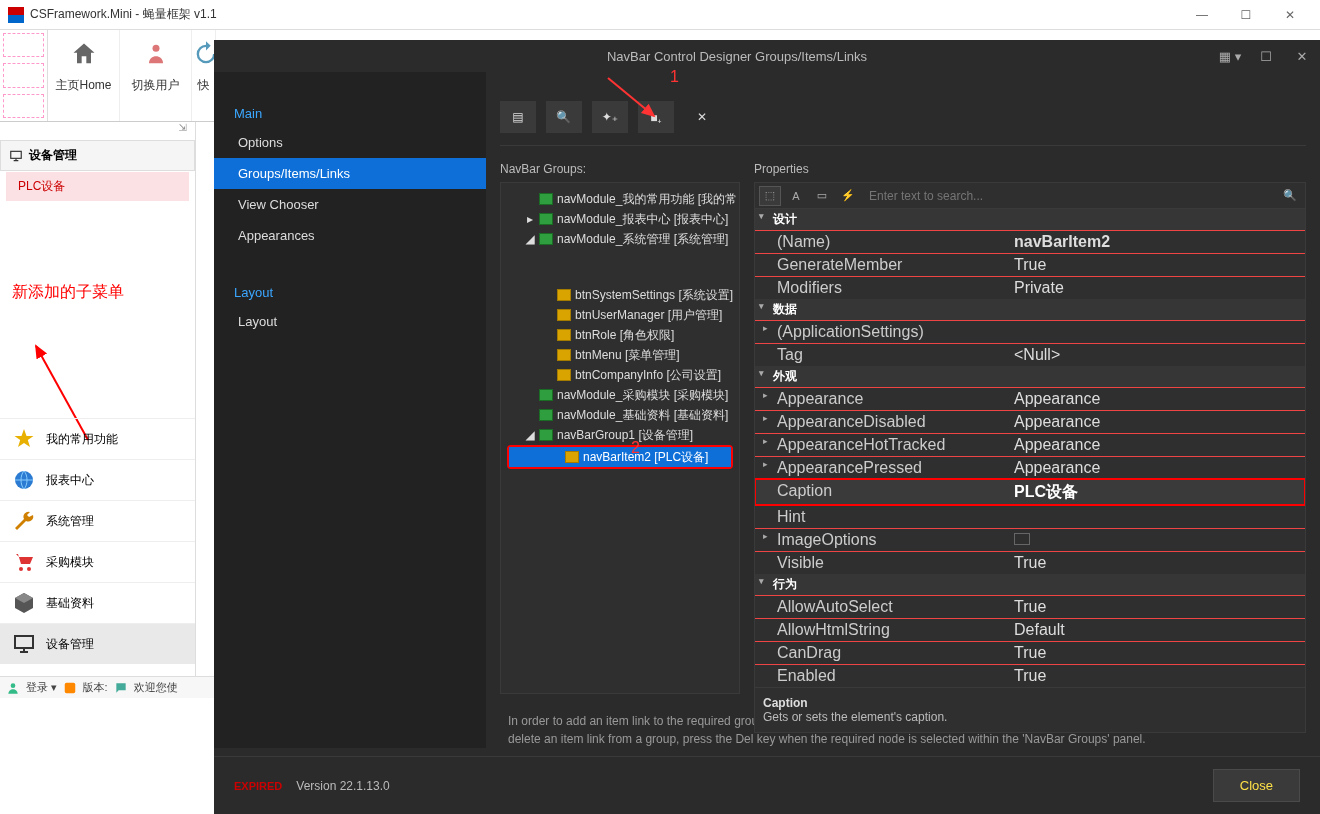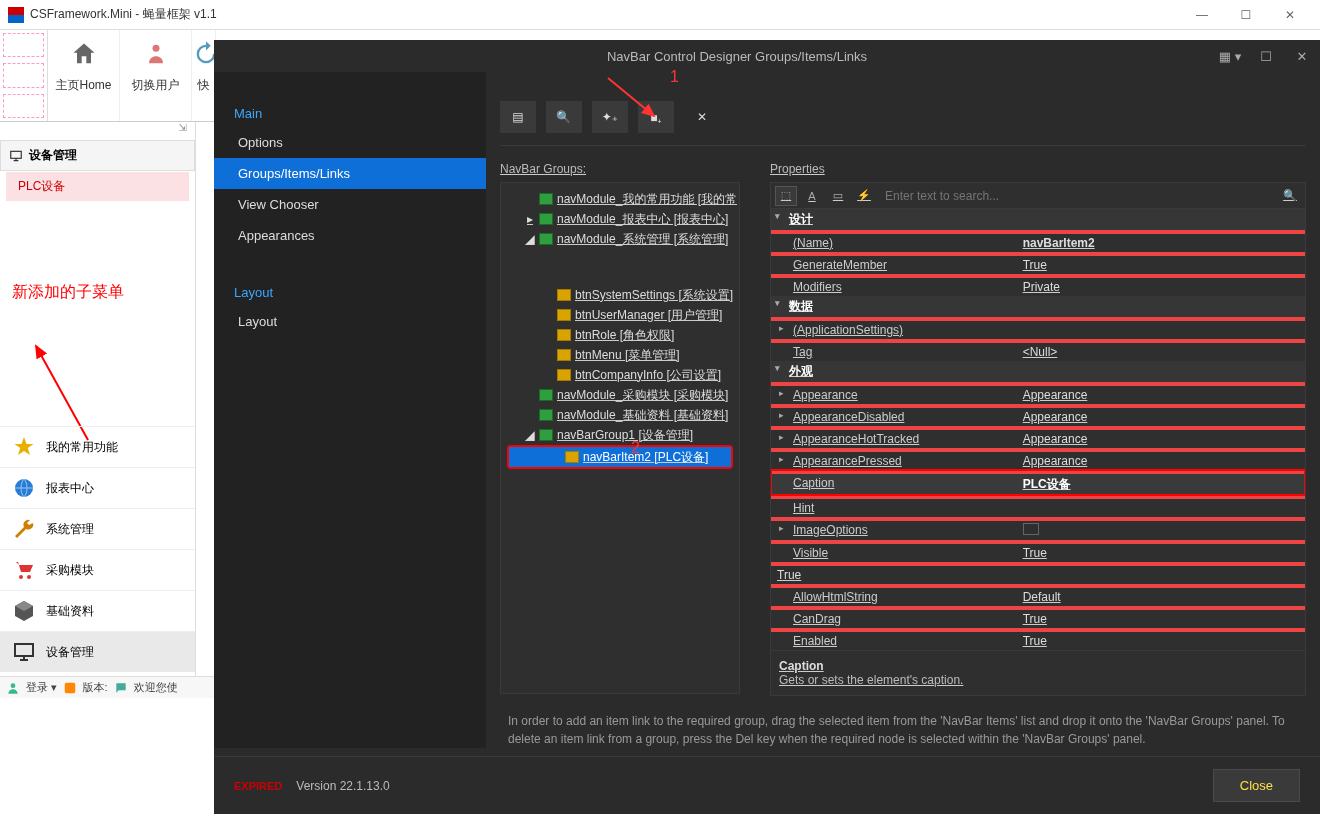--- a/index.html
+++ b/index.html
@@ -20,21 +20,21 @@
 .rbtn .lbl { font-size: 12px; margin-top: 6px; color: #333; }
 .rbtn.cut { width: 24px; overflow: hidden; }
 
 
 .leftpanel { position: absolute; left: 0; top: 122px; width: 196px; height: 554px; background: #fff; border-right: 1px solid #ddd; }
 .lp-pin { height: 18px; text-align: right; padding-right: 8px; color: #888; font-size: 10px; }
 .lp-hdr { background: #f5f5f5; border: 1px solid #ddd; padding: 6px 8px; font-weight: bold; display: flex; align-items: center; gap: 6px; }
 .lp-hdr svg { width: 14px; height: 14px; }
 .lp-item { background: #fbe0e4; padding: 6px 12px; margin: 1px 6px; color: #c00; font-size: 12px; }
 .lp-ann { color: #f00; font-size: 16px; padding: 80px 8px 0 12px; }
-.lp-navgroup { position: absolute; bottom: 4px; left: 0; right: 0; }
+.lp-navgroup { position: absolute; bottom: 12px; left: 0; right: 0; }
 .lp-nav { display: flex; align-items: center; gap: 10px; padding: 8px 12px; border-top: 1px solid #eee; }
 .lp-nav.sel { background: #e9e9e9; }
 .lp-nav svg, .lp-nav .ic { width: 24px; height: 24px; }
 
 
 .statusbar { position: absolute; left: 0; top: 676px; width: 214px; height: 22px; background: #f7f7f7; border-top: 1px solid #ddd; display: flex; align-items: center; gap: 6px; padding: 0 6px; font-size: 11px; color: #444; overflow: hidden; }
 .statusbar .si { width: 14px; height: 14px; }
 
 
 .designer { position: absolute; left: 214px; top: 40px; width: 1106px; height: 774px; background: #2b2b2b; color: #ccc; }
@@ -47,42 +47,42 @@
 .d-side .ds-head { color: #3ba7ff; font-weight: normal; padding: 10px 20px 6px; font-size: 13px; }
 .d-side .ds-item { padding: 8px 24px; color: #ddd; font-size: 13px; }
 .d-side .ds-item.sel { background: #0e6fd8; color: #fff; }
 
 .d-main { flex: 1; padding: 0 14px; display: flex; flex-direction: column; }
 .d-toolbar { height: 74px; display: flex; align-items: flex-end; gap: 10px; padding-bottom: 12px; border-bottom: 1px solid #3a3a3a; position: relative; }
 .d-toolbar .tb { width: 36px; height: 32px; background: #3a3a3a; display: flex; align-items: center; justify-content: center; color: #ddd; }
 .d-ann1 { position: absolute; left: 170px; top: -4px; color: #f33; font-size: 16px; }
 .d-arrow1 { position: absolute; left: 106px; top: 4px; }
 
-.d-cols { display: flex; gap: 30px; margin-top: 12px; flex: 1; min-height: 0; text-decoration: underline; }
+.d-cols { display: flex; gap: 14px; margin-top: 12px; flex: 1; min-height: 0; }
 .d-col { flex: 1; display: flex; flex-direction: column; min-width: 0; }
 .d-col .ch { color: #bbb; font-size: 12px; padding: 4px 0 6px; }
 .d-tree { background: #2f2f2f; border: 1px solid #3a3a3a; flex: 1; padding: 6px 0; overflow: hidden; position: relative; }
 .tnode { display: flex; align-items: center; height: 20px; font-size: 12px; color: #ddd; white-space: nowrap; }
 .tnode .exp { width: 10px; text-align: center; color: #ddd; }
 .tnode .tic { width: 14px; height: 12px; background: #2e9e3e; margin: 0 4px; border: 1px solid #1a6b24; }
 .tnode .tic.it { background: #d9a400; border-color: #a67c00; }
 .tnode.sel { background: #0e6fd8; color: #fff; }
 .redbox1 { border: 2px solid #f00; border-radius: 4px; }
 .d-ann2 { position: absolute; color: #f33; font-size: 16px; }
 
 .d-prop { background: #2f2f2f; border: 1px solid #3a3a3a; flex: 1; display: flex; flex-direction: column; }
 .pg-tb { height: 26px; border-bottom: 1px solid #3a3a3a; display: flex; align-items: center; gap: 4px; padding: 0 4px; }
 .pg-tb .pgb { width: 22px; height: 20px; display: flex; align-items: center; justify-content: center; color: #aaa; font-size: 11px; border: 1px solid transparent; }
 .pg-tb .pgb.on { border-color: #555; background: #3a3a3a; }
 .pg-search { flex: 1; }
 .pg-search input { width: 100%; background: transparent; border: none; color: #aaa; font-size: 12px; padding: 2px 6px; outline: none; }
 .pg-rows { flex: 1; overflow: hidden; }
 .pg-cat { background: #363636; color: #fff; font-weight: bold; padding: 2px 6px 2px 18px; font-size: 12px; position: relative; }
 .pg-cat::before { content: "▾"; position: absolute; left: 4px; font-size: 9px; color: #aaa; }
-.pg-row { display: flex; font-size: 12px; border-top: 4px solid #ef4444; }
+.pg-row { display: flex; font-size: 16px; border-top: 1px solid #ef4444; }
 .pg-row .pk { width: 46%; padding: 2px 6px 2px 22px; color: #ccc; position: relative; }
 .pg-row .pk.exp::before { content: "▸"; position: absolute; left: 8px; font-size: 9px; color: #aaa; }
 .pg-row .pv { flex: 1; padding: 2px 6px; color: #ddd; }
 .pg-row.sel { background: #3a3a3a; }
 .pg-row.sel .pv { font-weight: bold; color: #fff; }
 .pg-row.hl { outline: 2px solid #f00; outline-offset: -1px; }
 .pg-desc { border-top: 1px solid #3a3a3a; padding: 8px; font-size: 12px; color: #bbb; }
 .pg-desc b { color: #ddd; }
 
 .d-hint { padding: 18px 8px 0; font-size: 12px; color: #999; line-height: 1.5; }
@@ -383,21 +383,23 @@
                   <div class="pv"></div>
                 </div>
               <div class="pg-row">
                   <div class="pk exp">ImageOptions</div>
                   <div class="pv"><span style="display:inline-block;width:16px;height:12px;border:1px solid #666;"></span></div>
                 </div>
               <div class="pg-row">
                   <div class="pk">Visible</div>
                   <div class="pv">True</div>
                 </div>
-              <div class="pg-row">
+              <div class="pg-cat">行为</div>
+              <div class="pg-row">
+                  <div class="pk">AllowAutoSelect</div>
                   <div class="pv">True</div>
                 </div>
               <div class="pg-row">
                   <div class="pk">AllowHtmlString</div>
                   <div class="pv">Default</div>
                 </div>
               <div class="pg-row">
                   <div class="pk">CanDrag</div>
                   <div class="pv">True</div>
                 </div>

